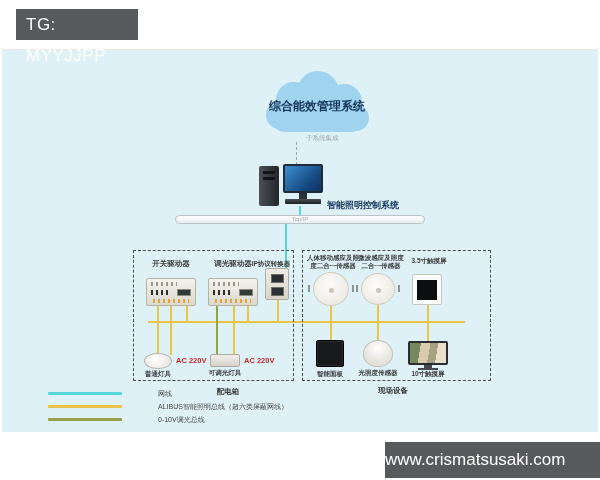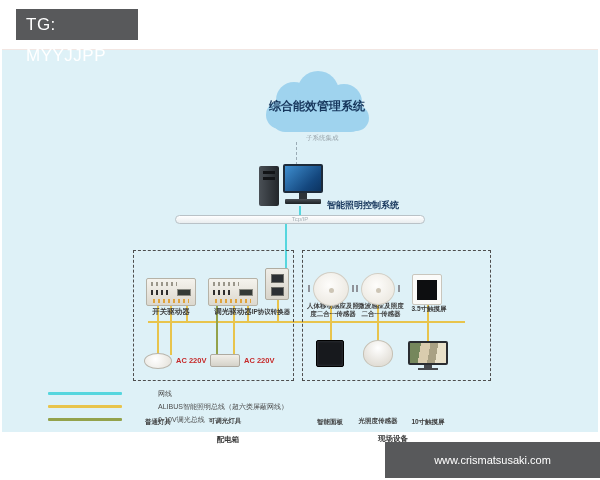--- a/index.html
+++ b/index.html
@@ -11,22 +11,22 @@
   .abs { position:absolute; }
 
   
   .tag-box {
     position:absolute; left:16px; top:9px; width:122px; height:31px;
     background:#58595b; color:#fff; font-size:17px; line-height:31px;
     padding-left:10px; letter-spacing:0.5px;
   }
   .watermark-box {
     position:absolute; left:385px; top:442px; width:215px; height:36px;
-    background:#58595b; color:#fff; font-size:11px; line-height:36px;
-    text-align:center;
+    background:#58595b; color:#fff; font-size:17px; line-height:36px;
+    text-align:left;
   }
 
   .diagram-bg {
     position:absolute; left:2px; top:49px; width:596px; height:383px;
     background:#def1f7; border-top:1px solid #f2e6e2;
   }
 
   
   .cloud { position:absolute; left:256px; top:70px; width:122px; height:74px; }
   .cloud-title { position:absolute; left:0; top:28px; width:122px; text-align:center;
@@ -57,21 +57,21 @@
 
   
   .bus-bar { position:absolute; left:175px; top:215px; width:250px; height:9px;
     background:linear-gradient(#ffffff,#e9edef); border:1px solid #b9c2c7;
     border-radius:5px; text-align:center; font-size:6px; line-height:7px; color:#a8b2b8; }
 
   
   .group-box { position:absolute; border:1.5px dashed #4d4d4d; }
 
   .lbl { position:absolute; font-size:7.5px; font-weight:600; color:#3c3c3c;
-    text-align:center; line-height:1.25;margin-top:48px; }
+    text-align:center; line-height:1.25; }
   .lbl-sm { font-size:6.5px; }
   .ac-label { position:absolute; font-size:7.5px; font-weight:bold; color:#c62828; white-space:nowrap; }
 
   
   .module { position:absolute; background:linear-gradient(#f5f3ed,#dcd8ce);
     border:1px solid #b6b2a6; border-radius:2px; }
   .mod-slot { position:absolute; left:4px; right:18px; top:3px; height:4px;
     background:repeating-linear-gradient(90deg,#9a968a 0 2px,transparent 2px 5px); }
   .mod-dots { position:absolute; left:4px; top:11px; width:20px; height:5px;
     background:repeating-linear-gradient(90deg,#2e2e2e 0 2px,transparent 2px 5px); }

